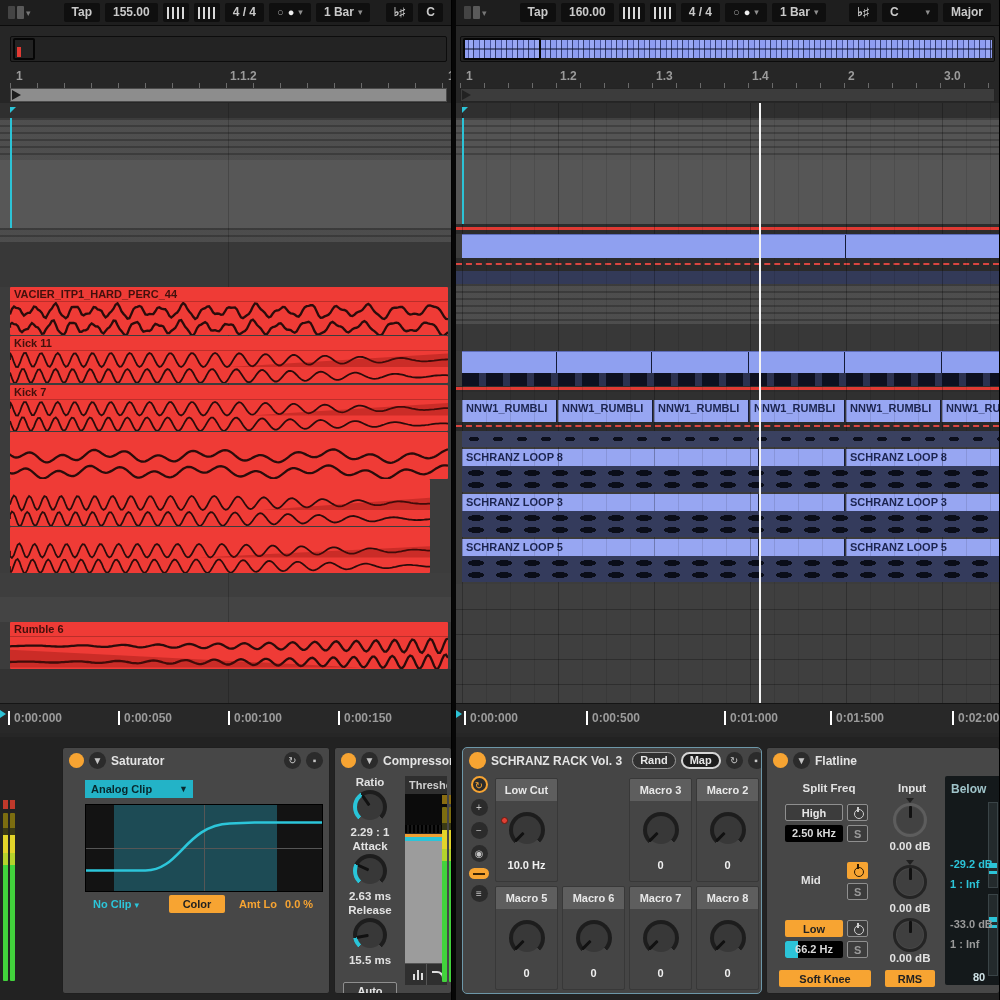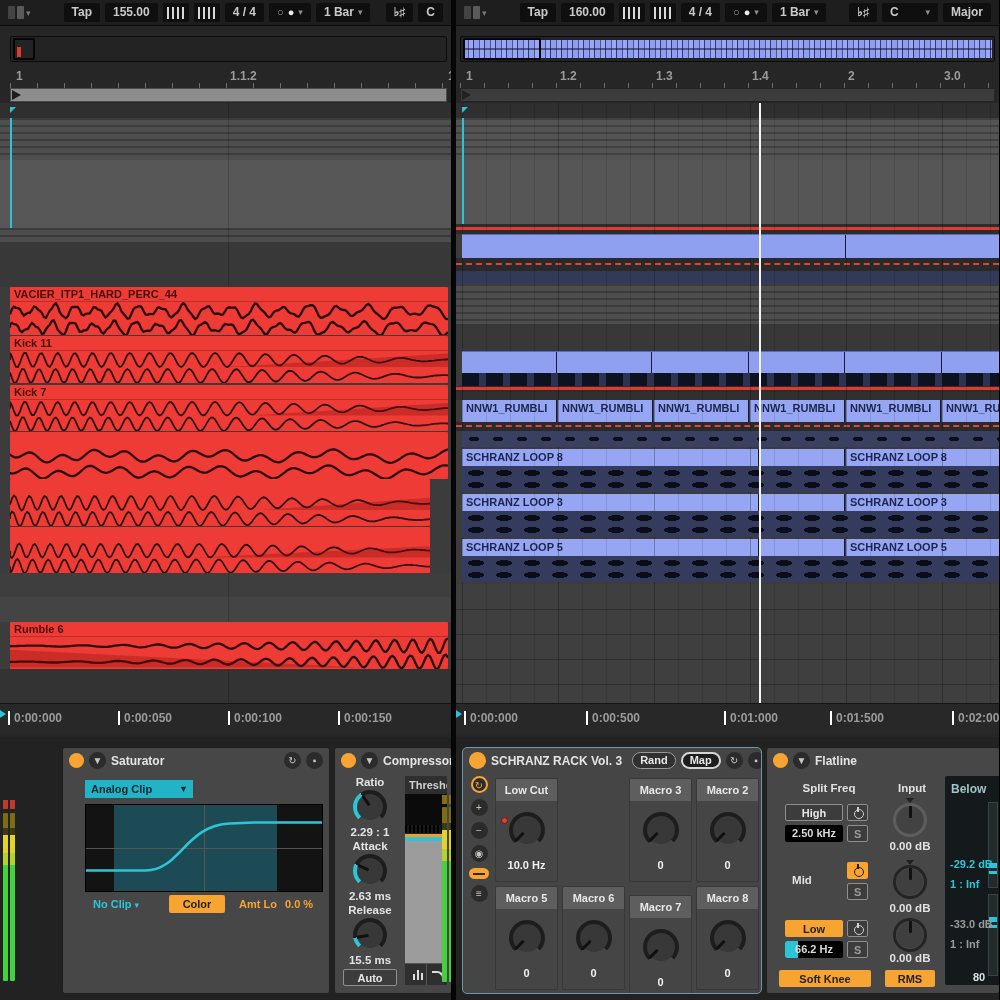--- a/index.html
+++ b/index.html
@@ -304,21 +304,21 @@
         <span class="klabel">Attack</span>
         <div class="knob sm" style="--a:70deg;--p:-65deg">
               <div class="ptr"></div>
             </div>
         <span class="kval">2.63 ms</span>
         <span class="klabel">Release</span>
         <div class="knob sm" style="--a:35deg;--p:-100deg">
               <div class="ptr"></div>
             </div>
         <span class="kval">15.5 ms</span>
-        <button class="gbtn" style="width:54px;height:17px;margin-top:1px">Auto</button>
+        <button class="gbtn" style="width:54px;height:17px;margin-top:14px">Auto</button>
       </div>
       <div style="position:absolute;left:70px;top:28px;width:42px;bottom:8px;background:#2f2f2f">
         <div style="height:18px;line-height:18px;color:#cfcfcf;font-size:11px;font-weight:bold;padding-left:4px;
           white-space:nowrap;overflow:hidden">Threshold</div>
         <div style="height:40px;background:#0b0b0b;border-bottom:1px solid #222;
           background-image:repeating-linear-gradient(90deg,#000 0 2px,#181818 2px 4px);background-size:100% 8px;background-position:0 100%;background-repeat:no-repeat"></div>
         <div style="height:3px;background:#ef9f33"></div>
         <div style="height:4px;background:#2cc4d8"></div>
         <div style="position:absolute;top:65px;bottom:22px;left:0;right:0;background:#9c9c9c"></div>
         <div style="position:absolute;bottom:0;left:0;right:0;height:22px;display:flex;border-top:1px solid #555">
@@ -541,21 +541,21 @@
       </div>
       <div class="mcell" style="left:99px;top:138px;height:104px">
         <div class="mlabel">Macro 6</div>
         <div class="mknob">
               <div class="knob" style="--a:0deg;--p:-135deg;width:36px;height:36px">
                 <div class="ptr"></div>
               </div>
             </div>
         <div class="mval">0</div>
       </div>
-      <div class="mcell" style="left:166px;top:147px;height:104px">
+      <div class="mcell" style="left:166px;top:138px;height:104px">
         <div class="mlabel">Macro 7</div>
         <div class="mknob">
               <div class="knob" style="--a:0deg;--p:-135deg;width:36px;height:36px">
                 <div class="ptr"></div>
               </div>
             </div>
         <div class="mval">0</div>
       </div>
       <div class="mcell" style="left:233px;top:138px;height:104px">
         <div class="mlabel">Macro 8</div>
@@ -575,21 +575,21 @@
         <span>Flatline</span>
       </div>
       <span class="klabel" style="position:absolute;left:14px;top:34px;width:96px">Split Freq</span>
       <span class="klabel" style="position:absolute;left:118px;top:34px;width:54px">Input</span>
 
       <button class="gbtn" style="position:absolute;left:18px;top:56px;width:58px;height:17px">High</button>
       <span class="gbtn pwr" style="position:absolute;left:80px;top:56px;width:21px;height:17px;color:#cfcfcf"></span>
       <span class="vbox" style="position:absolute;left:18px;top:77px;width:58px;height:17px;line-height:17px">2.50 kHz</span>
       <button class="gbtn" style="position:absolute;left:80px;top:77px;width:21px;height:17px;color:#9a9a9a">S</button>
 
-      <span class="klabel" style="position:absolute;left:6px;top:126px;width:58px">Mid</span>
+      <span class="klabel" style="position:absolute;left:15px;top:126px;width:58px">Mid</span>
       <span class="obtn pwr" style="position:absolute;left:80px;top:114px;width:21px;height:17px;color:#2b1a04"></span>
       <button class="gbtn" style="position:absolute;left:80px;top:135px;width:21px;height:17px;color:#9a9a9a">S</button>
 
       <button class="obtn" style="position:absolute;left:18px;top:172px;width:58px;height:17px">Low</button>
       <span class="gbtn pwr" style="position:absolute;left:80px;top:172px;width:21px;height:17px;color:#cfcfcf"></span>
       <span class="vbox" style="position:absolute;left:18px;top:193px;width:58px;height:17px;line-height:17px">
         <i style="position:absolute;left:0;top:0;bottom:0;width:13px;background:#2cc4d8"></i>
         <span style="position:relative">66.2 Hz</span>
       </span>
       <button class="gbtn" style="position:absolute;left:80px;top:193px;width:21px;height:17px;color:#9a9a9a">S</button>

